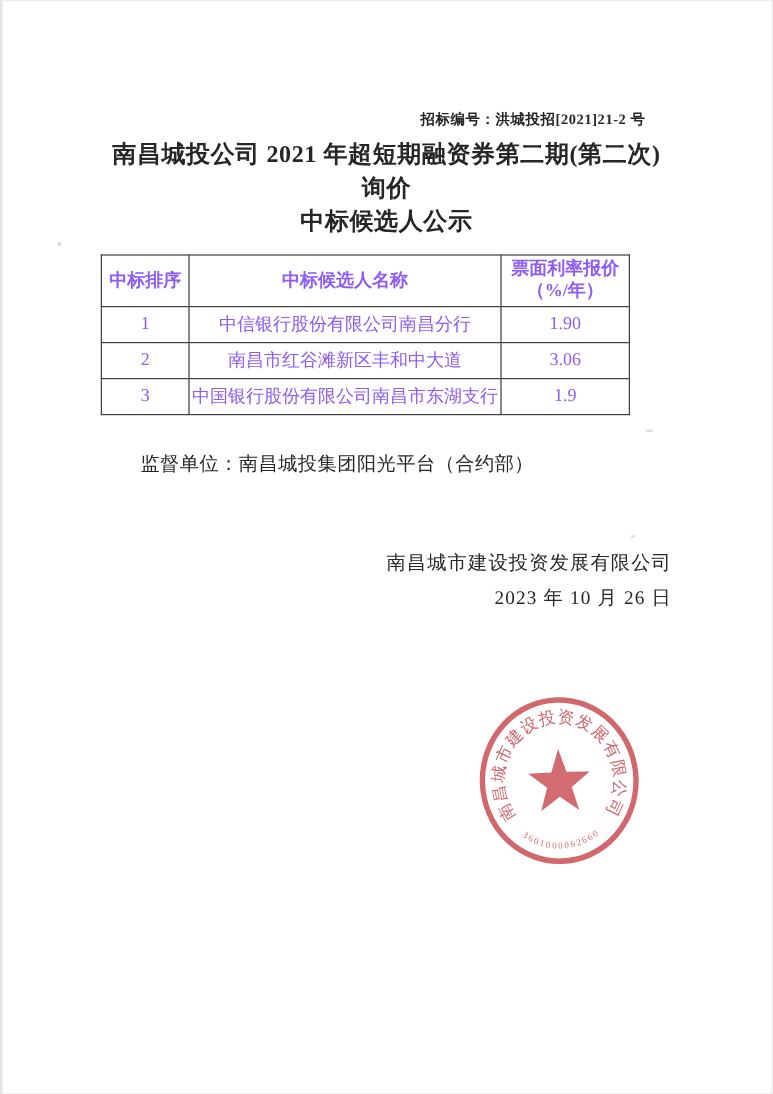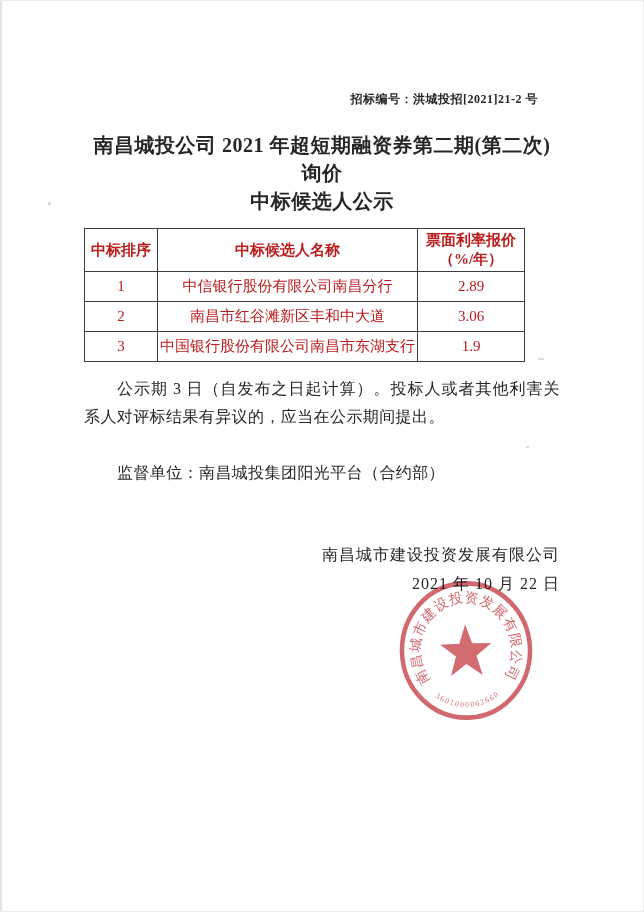--- a/index.html
+++ b/index.html
@@ -22,21 +22,21 @@
   .bid-number {
     margin-top:87px;
     text-align:right;
     padding-right:22px;
     font-size:12px;
     line-height:22px;
     letter-spacing:0.5px;
     font-weight:bold;
   }
   .doc-title {
-    margin-top:21px;
+    margin-top:5px;
     font-size:20px;
     font-weight:bold;
     text-align:center;
     line-height:28px;
     letter-spacing:0.5px;
   }
   .para {
     font-size:16px;
     line-height:28px;
     text-align:justify;
@@ -44,21 +44,21 @@
     letter-spacing:0.4px;
   }
   .intro { margin-top:26px; }
   table.results {
     margin-top:13px;
     border-collapse:collapse;
     table-layout:fixed;
     width:440px;
     font-size:15px;
     text-align:center;
-    color:#b91c1c;
+    color:#8b5cf6;
   }
   table.results th, table.results td {
     border:1.3px solid #3d3d3d;
     padding:0 2px;
     overflow:hidden;
   }
   table.results th { height:42px; font-weight:bold; font-size:15px; line-height:19px; }
   table.results td { height:29px; font-weight:normal; }
   .col-rank  { width:73px; }
   .col-name  { width:260px; }
@@ -117,42 +117,41 @@
         <th>
           <span style="display:block">票面利率报价</span>
           <span style="display:block">（%/年）</span>
         </th>
       </tr>
     </thead>
     <tbody>
       <tr>
         <td>1</td>
         <td>中信银行股份有限公司南昌分行</td>
-        <td>2.89</td>
+        <td>1.90</td>
       </tr>
       <tr>
         <td>2</td>
         <td>南昌市红谷滩新区丰和中大道</td>
         <td>3.06</td>
       </tr>
       <tr>
         <td>3</td>
         <td>中国银行股份有限公司南昌市东湖支行</td>
         <td>1.9</td>
       </tr>
     </tbody>
   </table>
 
-  <div class="para closing">公示期 3 日（自发布之日起计算）。投标人或者其他利害关系人对评标结果有异议的，应当在公示期间提出。</div>
 
   <div class="supervisor">监督单位：南昌城投集团阳光平台（合约部）</div>
 
   <div class="signature">
     <div>南昌城市建设投资发展有限公司</div>
-    <div>2021 年 10 月 22 日</div>
+    <div>2023 年 10 月 26 日</div>
   </div>
 
 </div>
 
 <svg class="seal" viewBox="0 0 140 140" preserveAspectRatio="none">
   <circle cx="70" cy="70" r="64" fill="none" stroke="#c8494f" stroke-width="4.5" opacity="0.9"></circle>
   <path id="sealArcTop" d="M 32.3,96.4 A 46,46 0 1 1 107.7,96.4" fill="none"></path>
   <text font-size="13.5" fill="#c8494f" letter-spacing="1" text-anchor="middle" opacity="0.92">
     <textPath href="#sealArcTop" startOffset="50%">南昌城市建设投资发展有限公司</textPath>
   </text>

